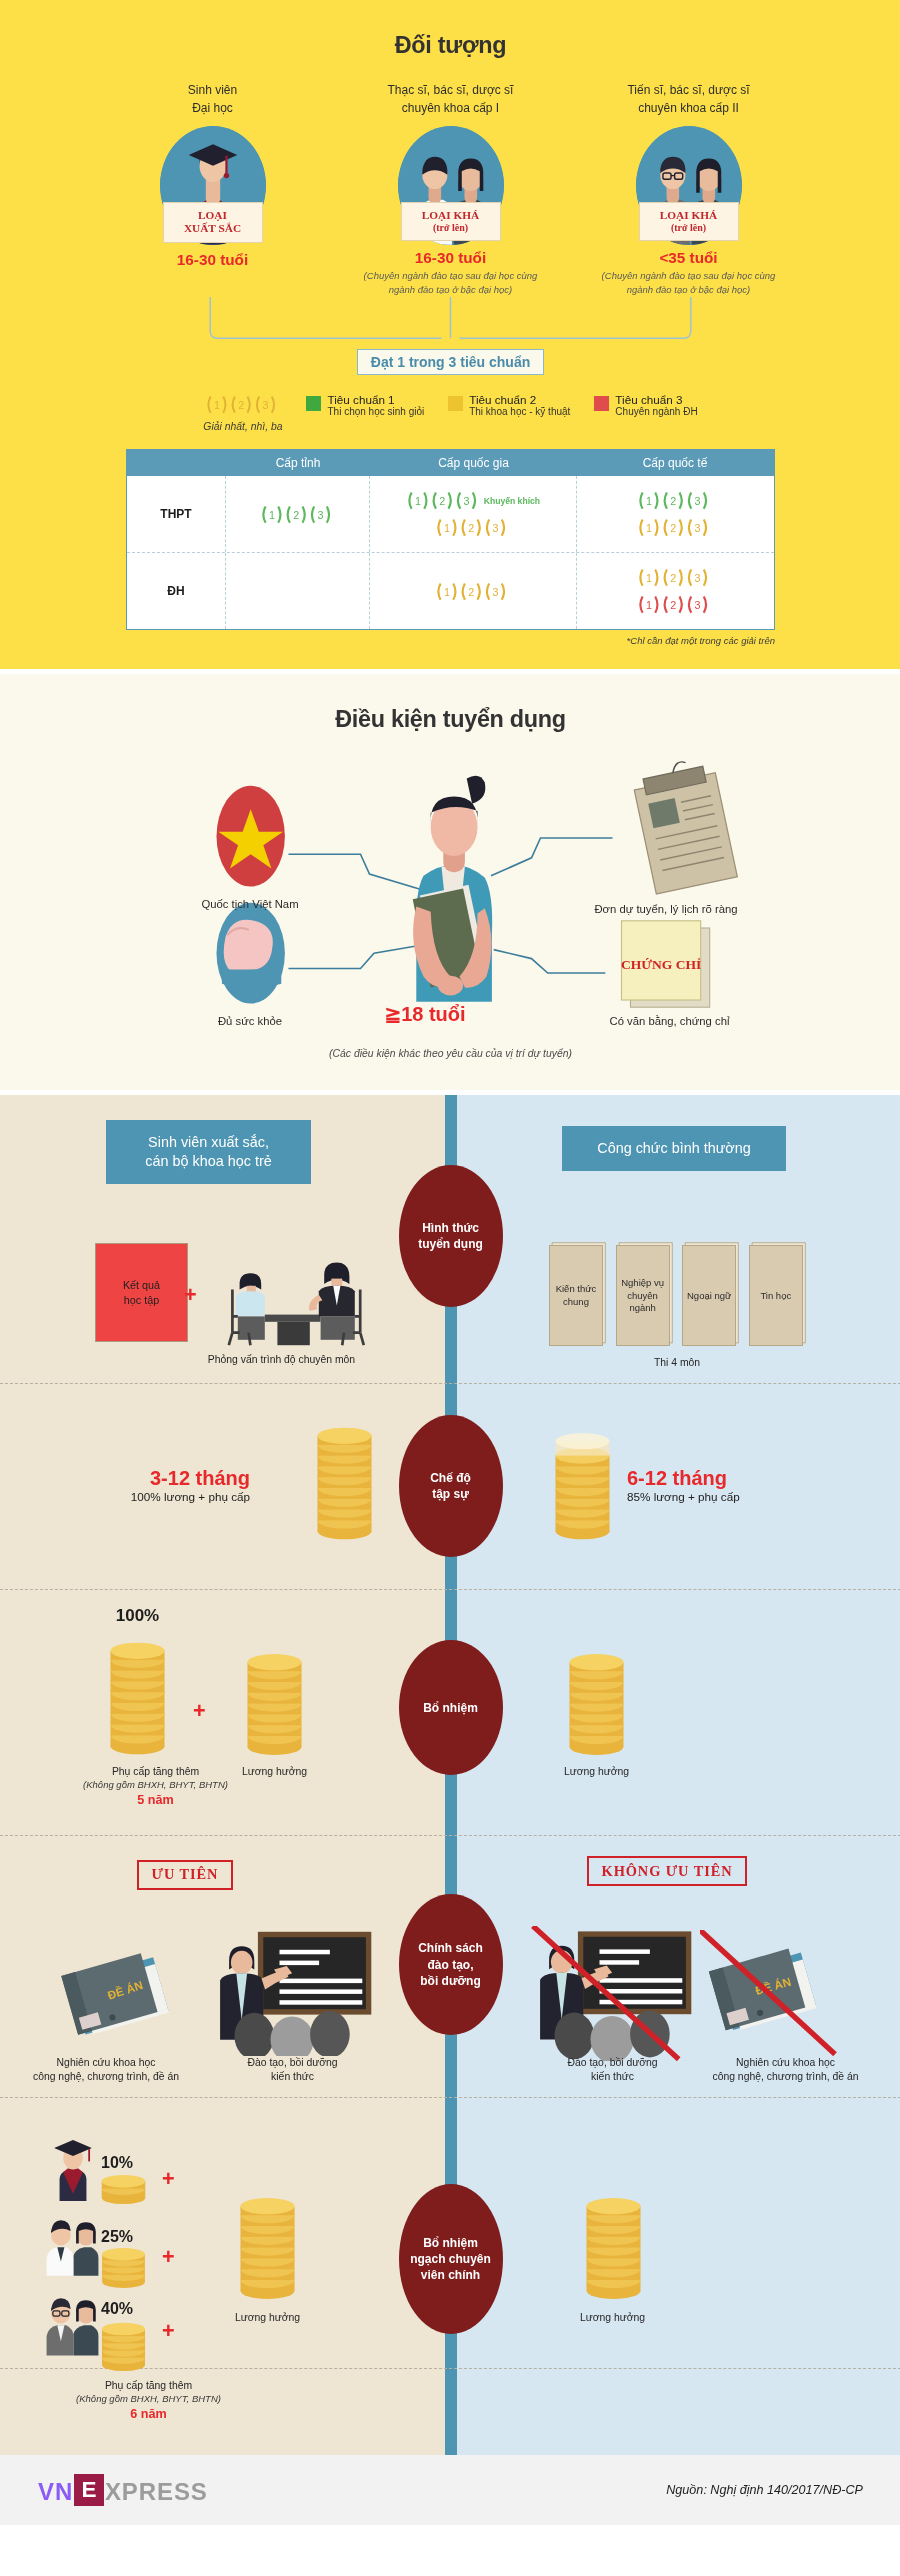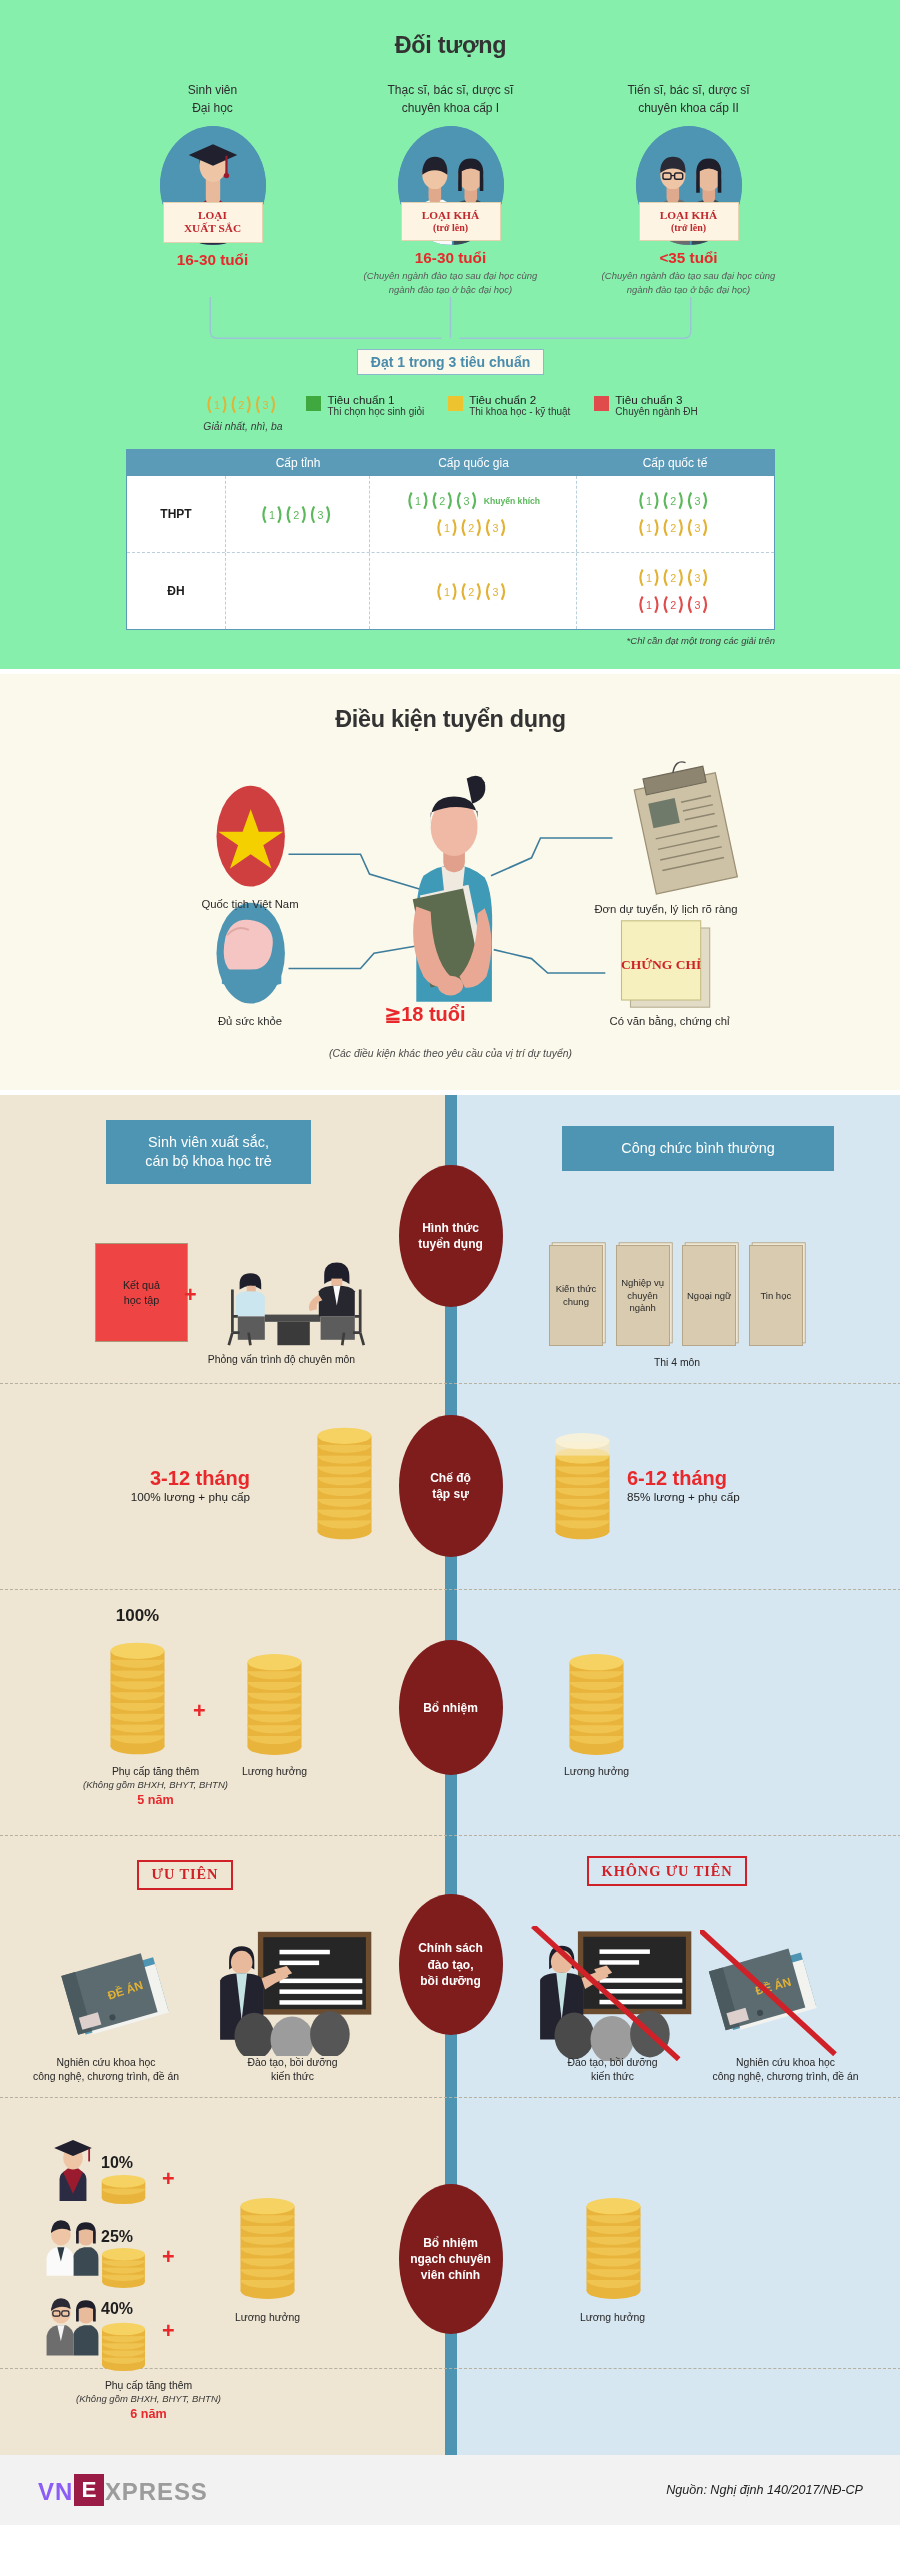--- a/index.html
+++ b/index.html
@@ -4,21 +4,21 @@
 <style>
   * { box-sizing: border-box; margin: 0; padding: 0; }
   html, body {
     width: 901px;
     font-family: "Liberation Sans", sans-serif;
     background: #ffffff;
   }
   .page { width: 901px; position: relative; }
 
   
-  .sec1 { background: #86efac; padding: 0 0 23.4px 0; position: relative; }
+  .sec1 { background: #fde047; padding: 0 0 23.4px 0; position: relative; }
   .sec-title {
     text-align: center;
     font-size: 23.4px;
     font-weight: bold;
     color: #333333;
     padding-top: 32px;
     padding-bottom: 23.4px;
     letter-spacing: -0.3px;
   }
   .persons { display: flex; justify-content: center; gap: 8px; }
@@ -614,21 +614,21 @@
               <rect x="124" y="86" width="38" height="26" fill="#5c5c5c"></rect>
               <path d="M168 56 L168 104 M160 104 L168 104 M162 86 L168 86" stroke="#3d3d3d" stroke-width="3" fill="none"></path>
               <line x1="168" y1="104" x2="172" y2="118" stroke="#3d3d3d" stroke-width="3"></line>
               <line x1="150" y1="104" x2="148" y2="118" stroke="#3d3d3d" stroke-width="3"></line>
             </svg>
 
             <div class="cap" style="position:absolute;left:169px;top:258px;width:225px;">Phỏng vấn trình độ chuyên môn</div>
           </div>
 
           <div class="half">
-            <div class="hdr-tag" style="left:112px;top:31px;width:272px;">
+            <div class="hdr-tag" style="left:112px;top:31px;width:224px;">
               <span>Công chức bình thường</span>
             </div>
 
             <div style="position:absolute;left:99px;top:150px;display:flex;gap:12.6px;">
               <div class="subjbox">Kiến thức chung</div>
               <div class="subjbox">Nghiệp vụ chuyên ngành</div>
               <div class="subjbox">Ngoại ngữ</div>
               <div class="subjbox">Tin học</div>
             </div>
             <div class="cap" style="position:absolute;left:99px;top:261px;width:256px;">Thi 4 môn</div>

